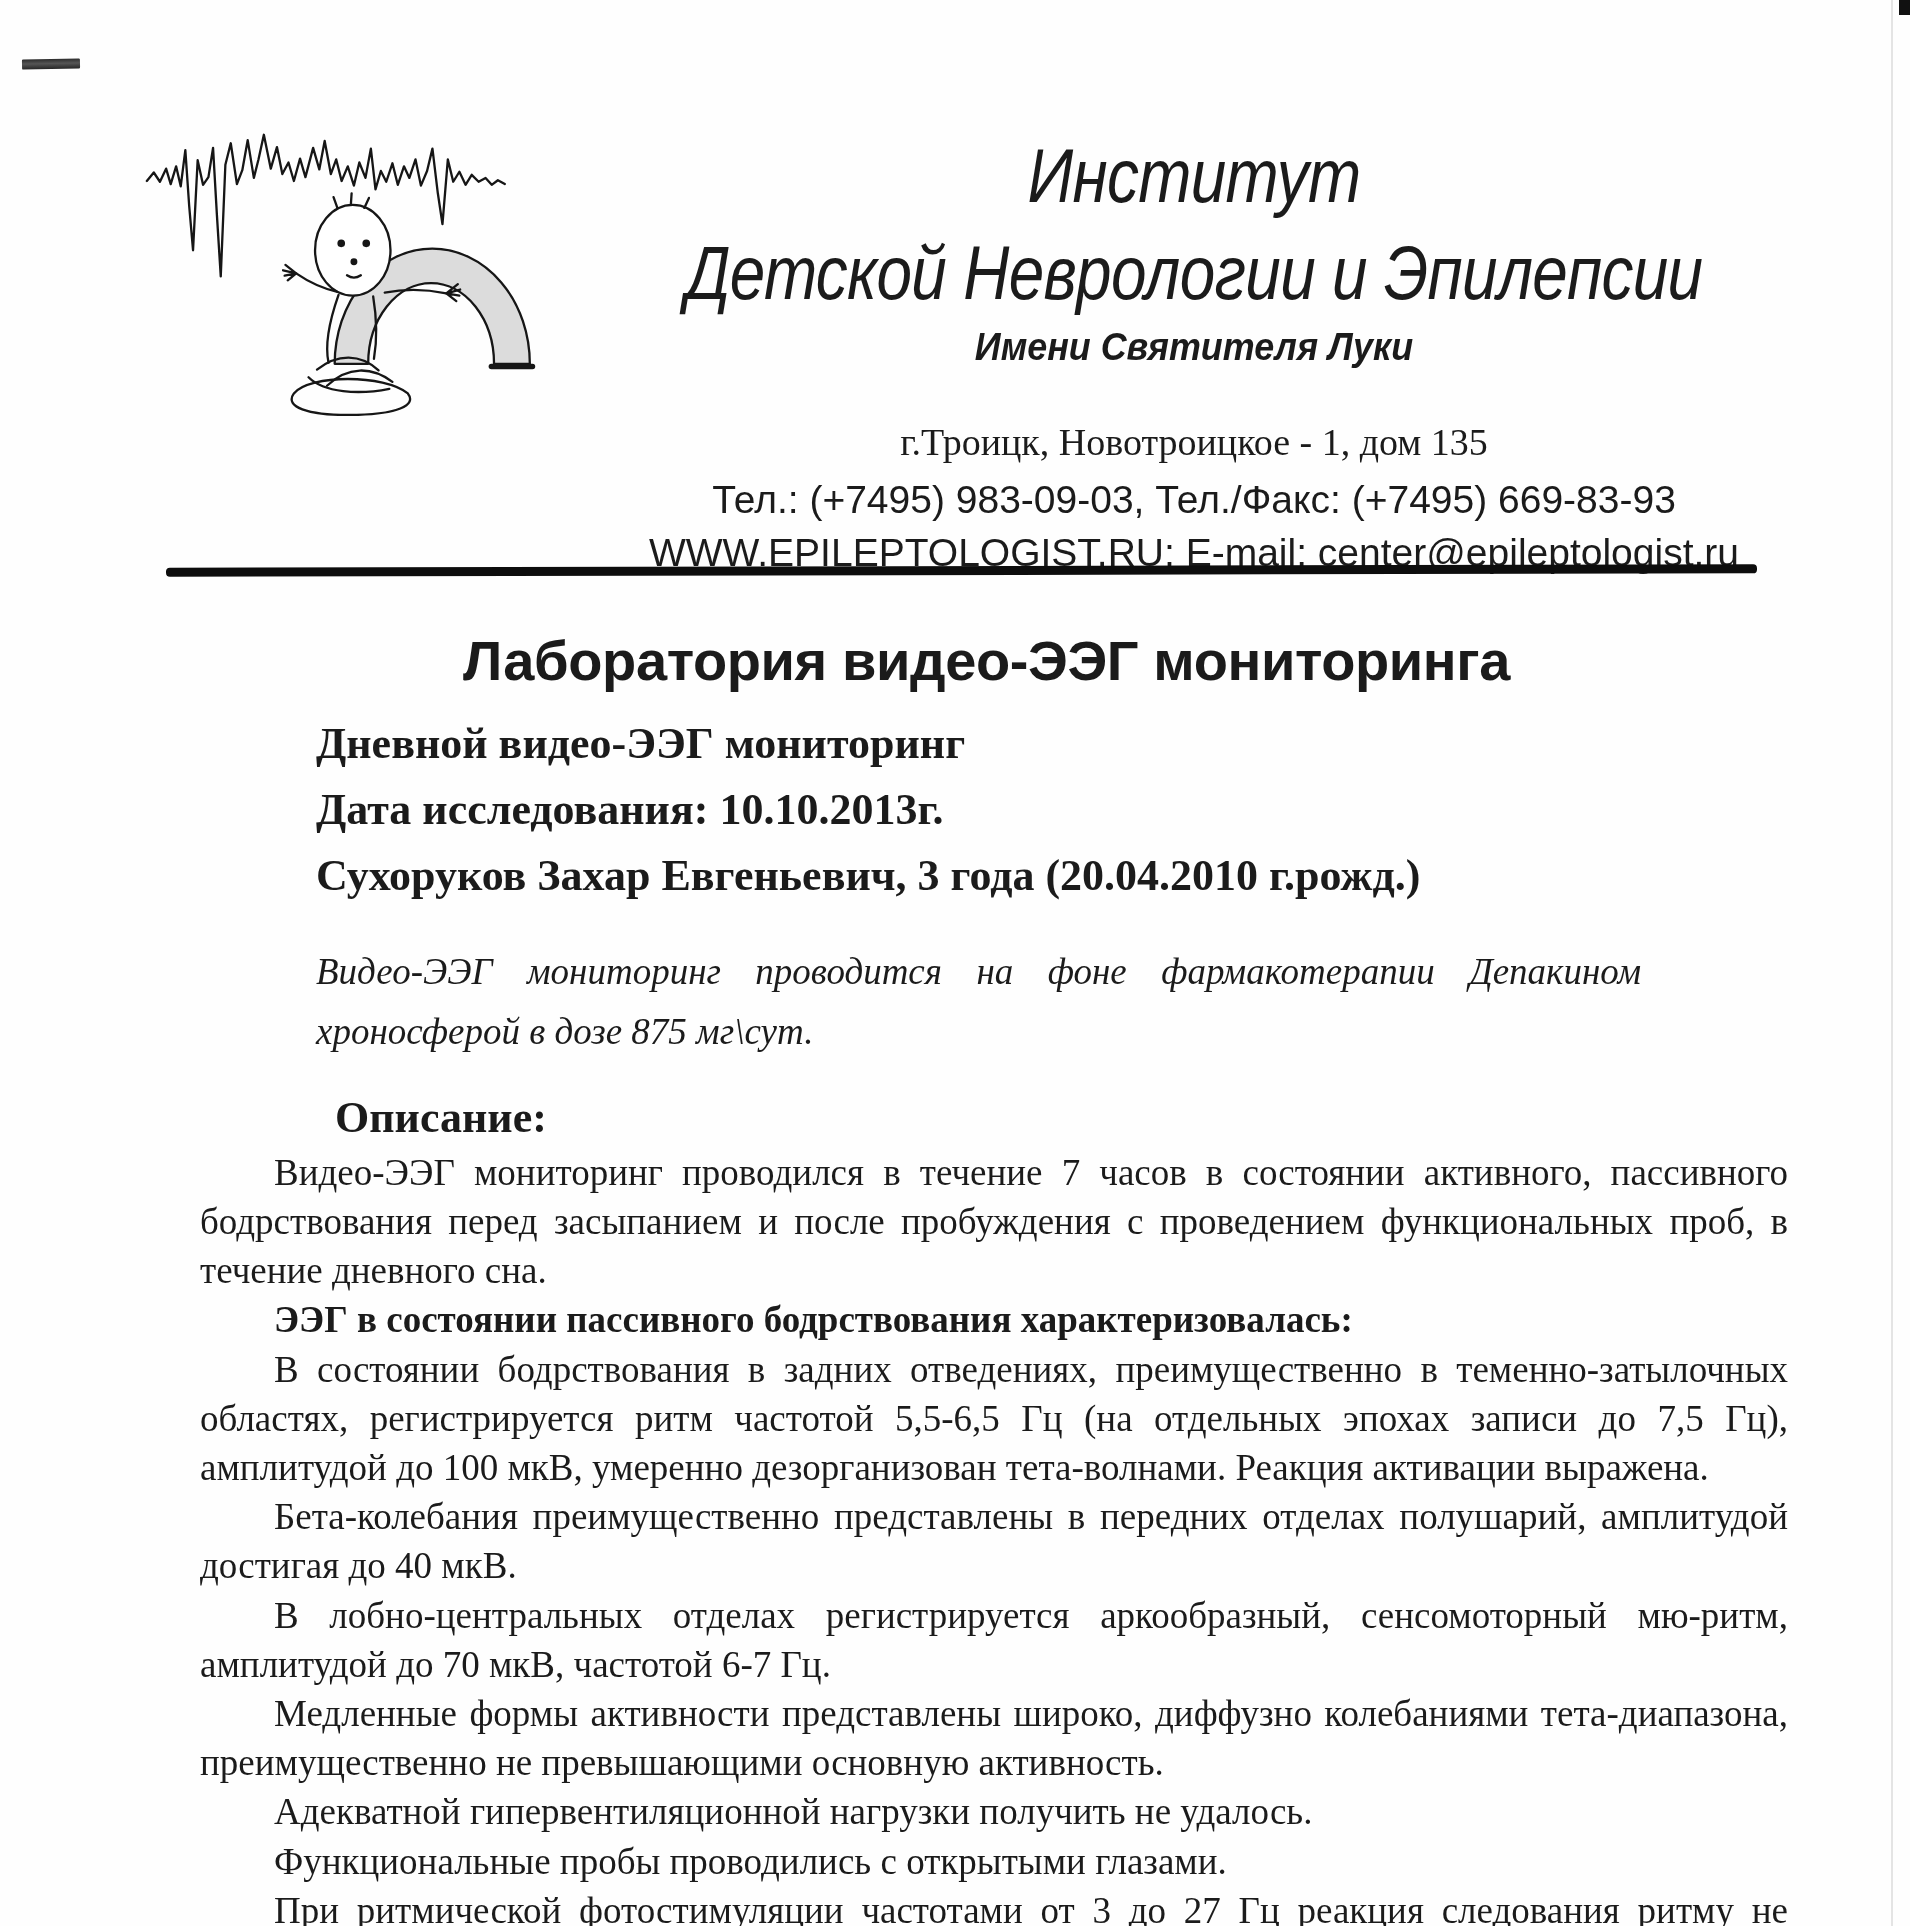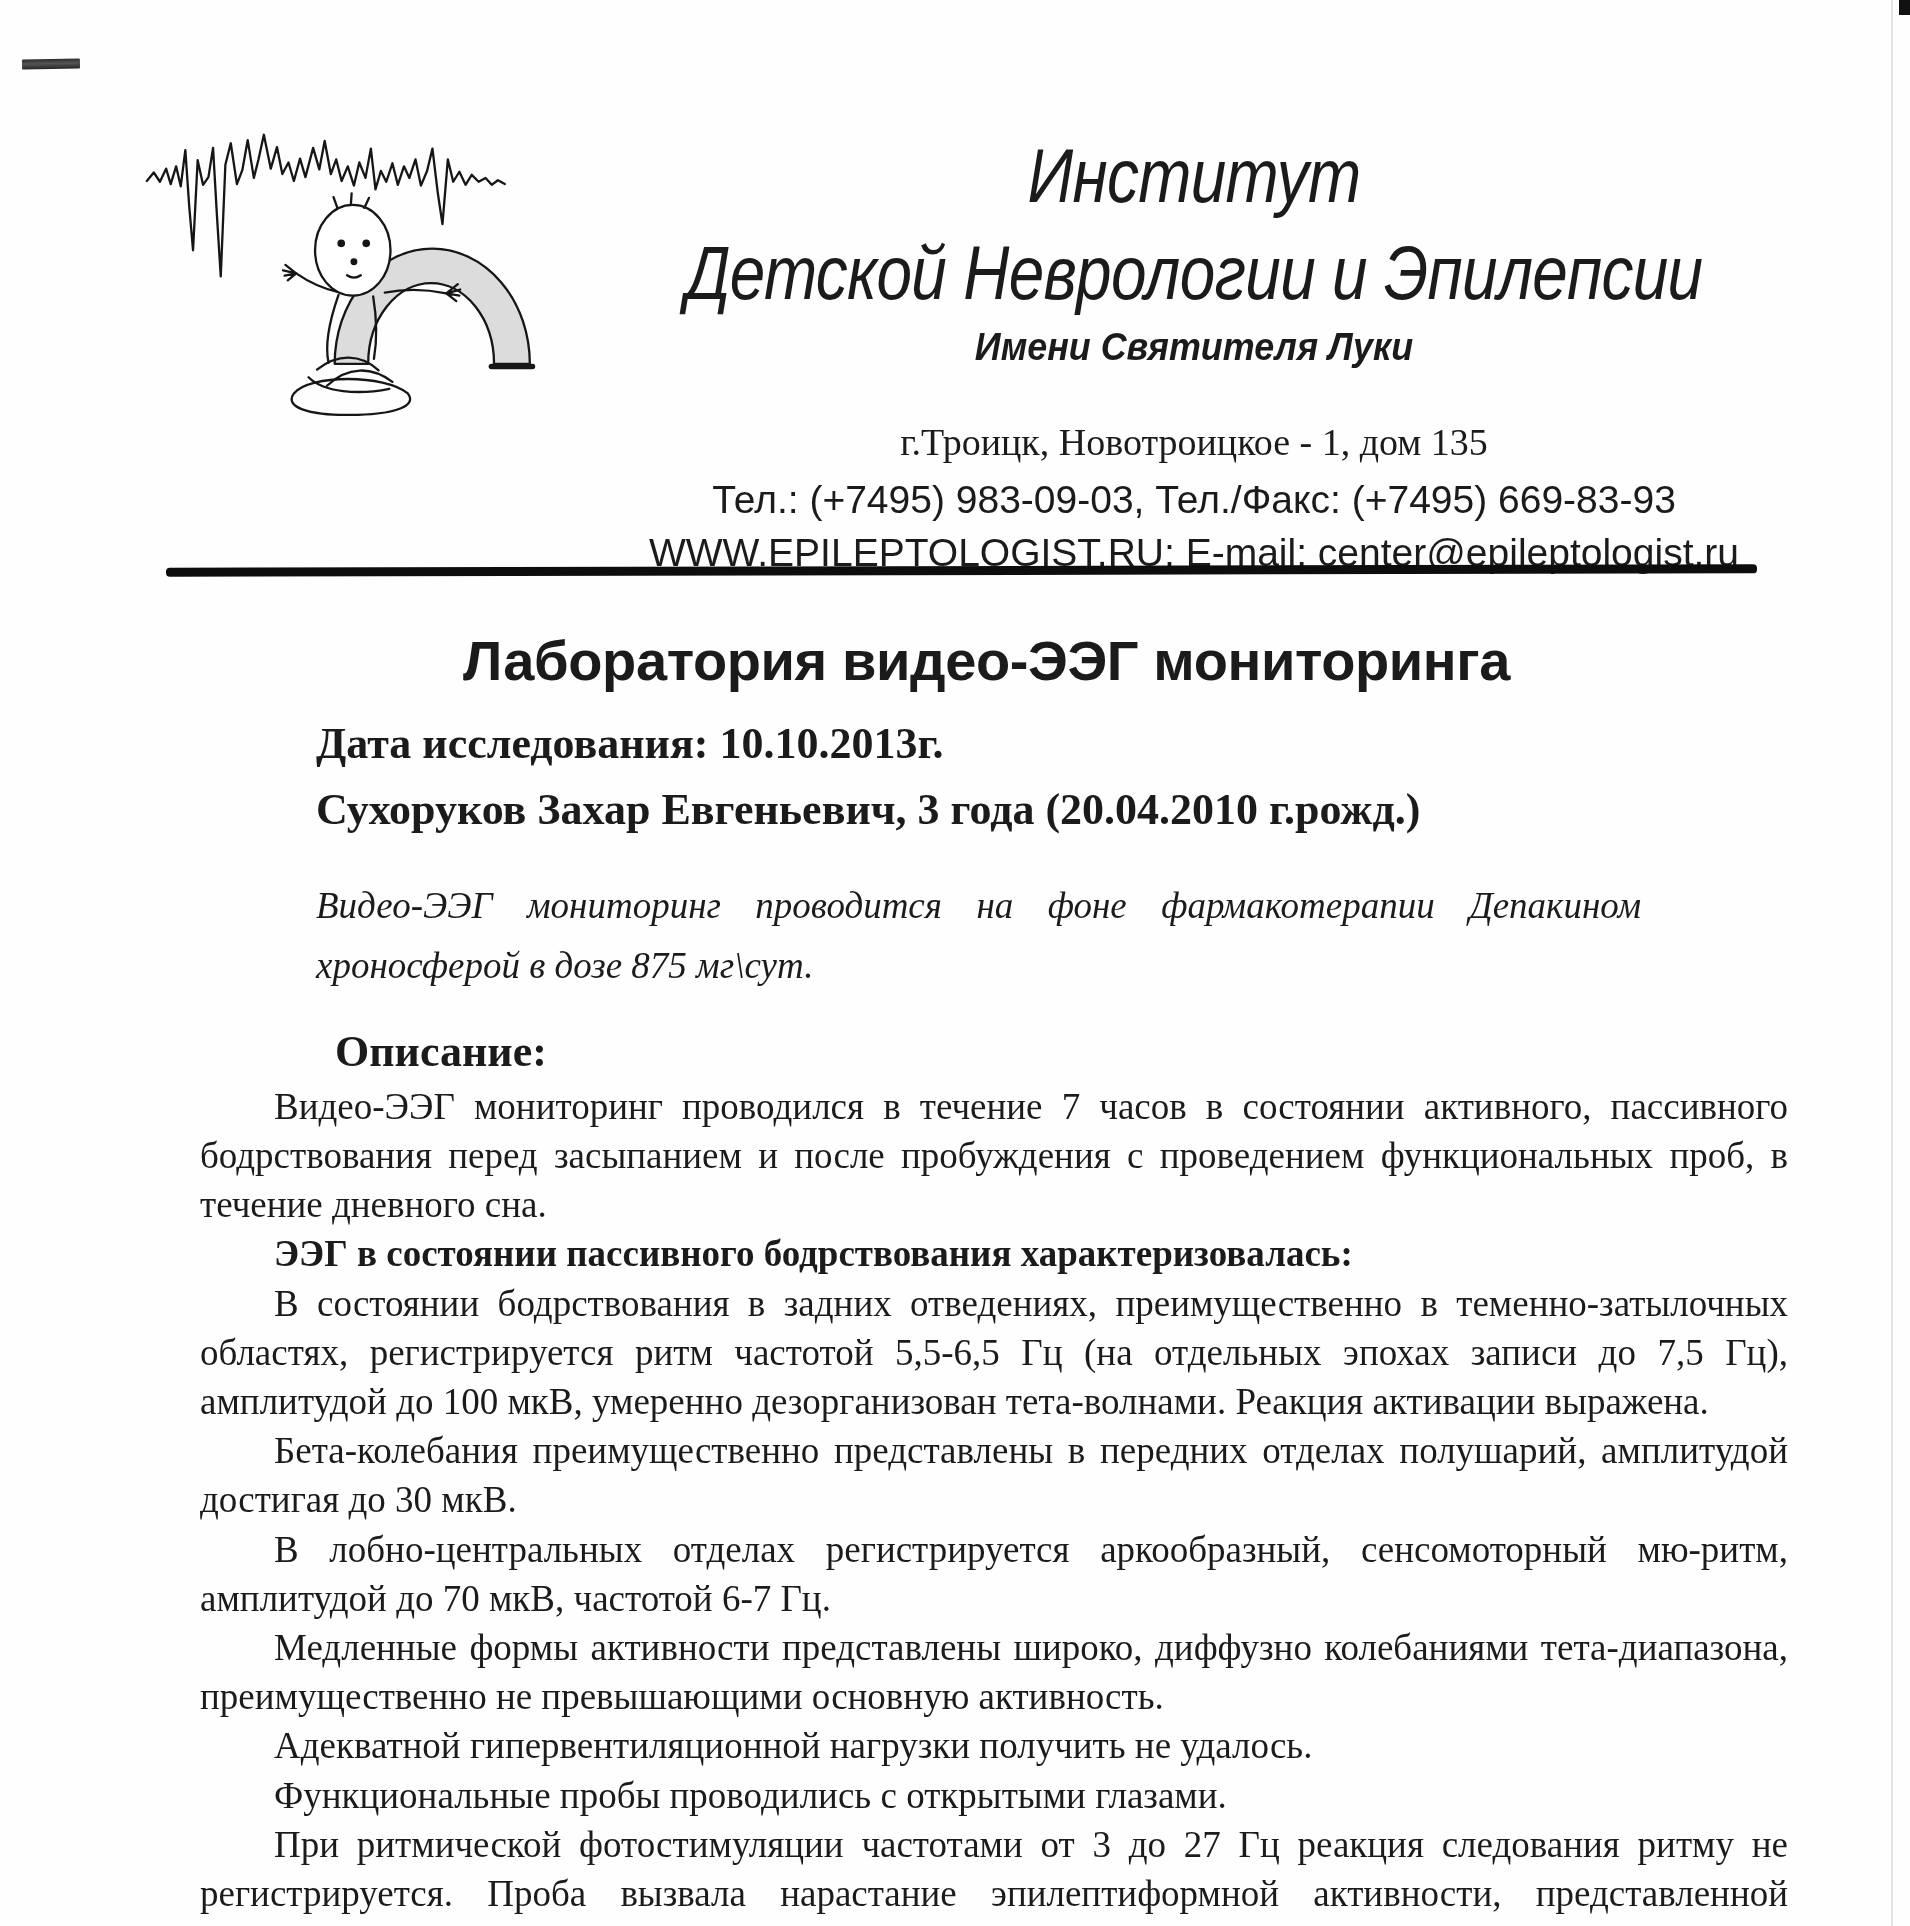--- a/index.html
+++ b/index.html
@@ -168,33 +168,34 @@
     <div class="web">WWW.EPILEPTOLOGIST.RU; E-mail: center@epileptologist.ru</div>
   </div>
 
   <div class="rule"></div>
 
   <div class="lab-title">Лаборатория видео-ЭЭГ мониторинга</div>
 
   <div class="content">
 
     <div class="patient-block">
+      <div class="patient-line">Дневной видео-ЭЭГ мониторинг</div>
       <div class="patient-line">Дата исследования: 10.10.2013г.</div>
       <div class="patient-line">Сухоруков Захар Евгеньевич, 3 года (20.04.2010 г.рожд.)</div>
     </div>
 
     <p class="therapy">Видео-ЭЭГ мониторинг проводится на фоне фармакотерапии Депакином хроносферой в дозе 875 мг\сут.</p>
 
     <p class="desc-heading">Описание:</p>
     <p class="body-p">Видео-ЭЭГ мониторинг проводился в течение 7 часов в состоянии активного, пассивного бодрствования перед засыпанием и после пробуждения с проведением функциональных проб, в течение дневного сна.</p>
 
     <p class="body-p bold">ЭЭГ в состоянии пассивного бодрствования характеризовалась:</p>
 
     <p class="body-p">В состоянии бодрствования в задних отведениях, преимущественно в теменно-затылочных областях, регистрируется ритм частотой 5,5-6,5 Гц (на отдельных эпохах записи до 7,5 Гц), амплитудой до 100 мкВ, умеренно дезорганизован тета-волнами. Реакция активации выражена.</p>
-    <p class="body-p">Бета-колебания преимущественно представлены в передних отделах полушарий, амплитудой достигая до 30 мкВ.</p>
+    <p class="body-p">Бета-колебания преимущественно представлены в передних отделах полушарий, амплитудой достигая до 40 мкВ.</p>
     <p class="body-p">В лобно-центральных отделах регистрируется аркообразный, сенсомоторный мю-ритм, амплитудой до 70 мкВ, частотой 6-7 Гц.</p>
     <p class="body-p">Медленные формы активности представлены широко, диффузно колебаниями тета-диапазона, преимущественно не превышающими основную активность.</p>
     <p class="body-p">Адекватной гипервентиляционной нагрузки получить не удалось.</p>
     <p class="body-p">Функциональные пробы проводились с открытыми глазами.</p>
     <p class="body-p">При ритмической фотостимуляции частотами от 3 до 27 Гц реакция следования ритму не регистрируется. Проба вызвала нарастание эпилептиформной активности, представленной преимущественно в виде диффузных разрядов.</p>
 
   </div>
 </div>
 
 

